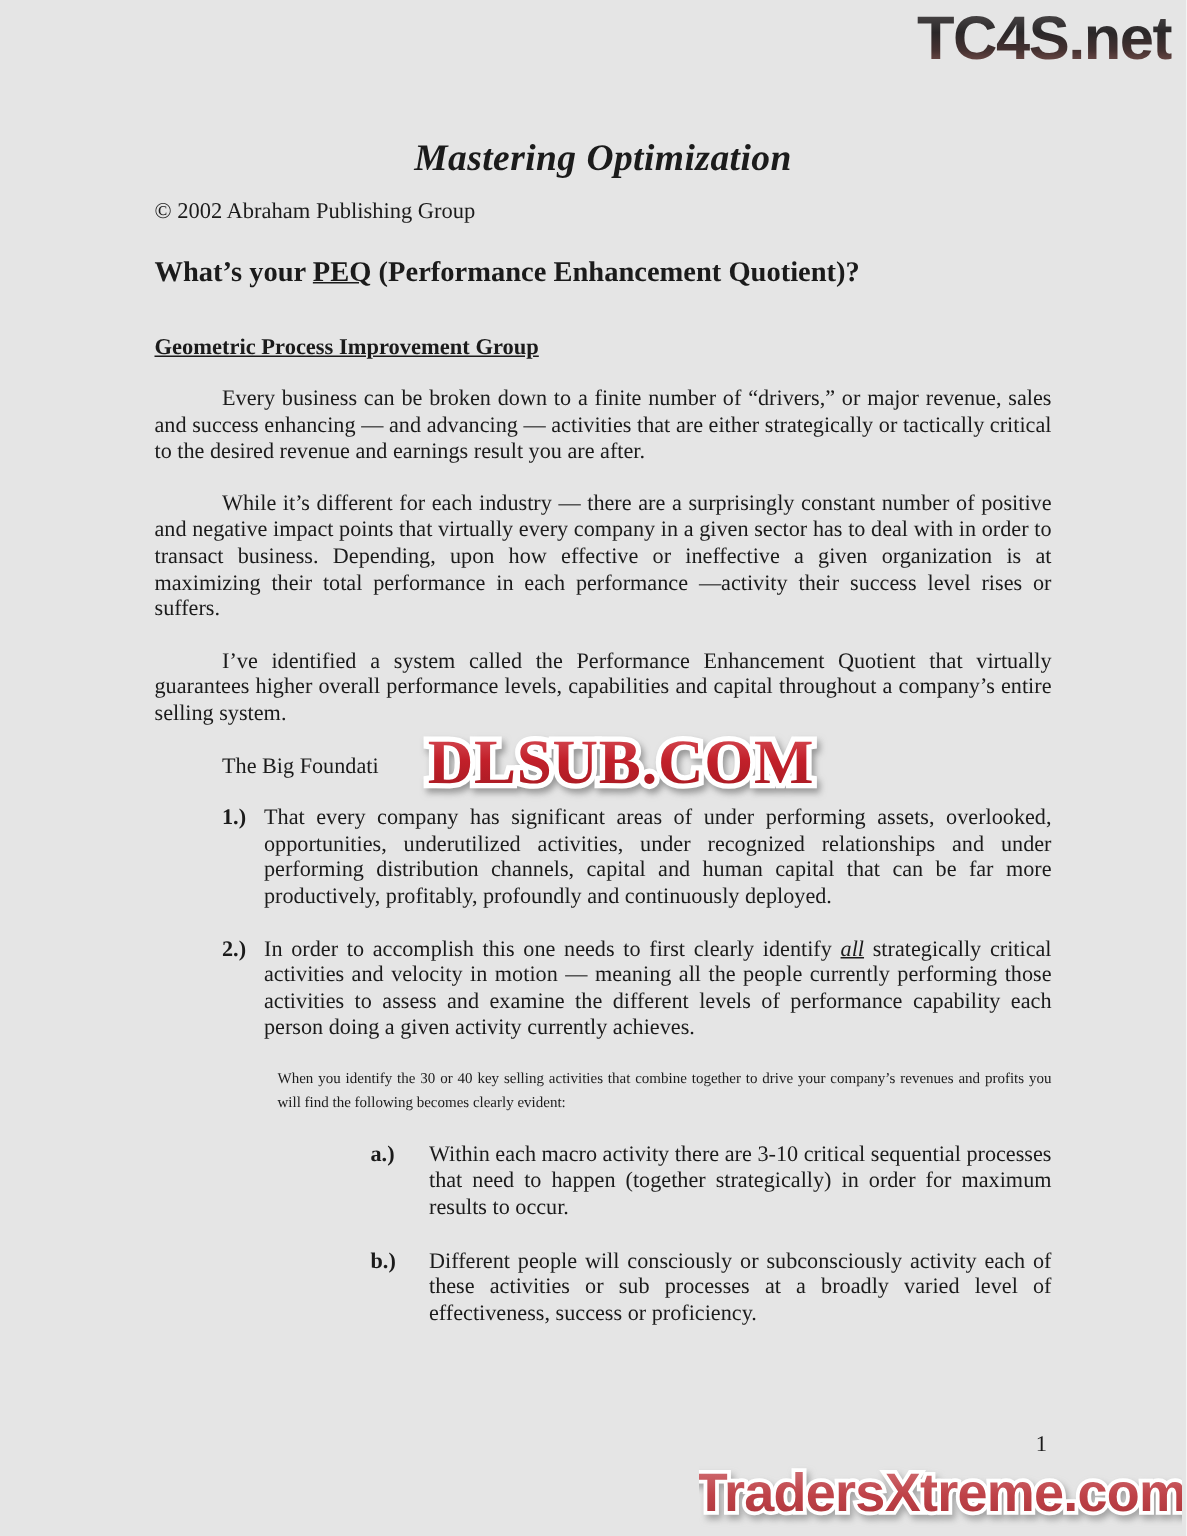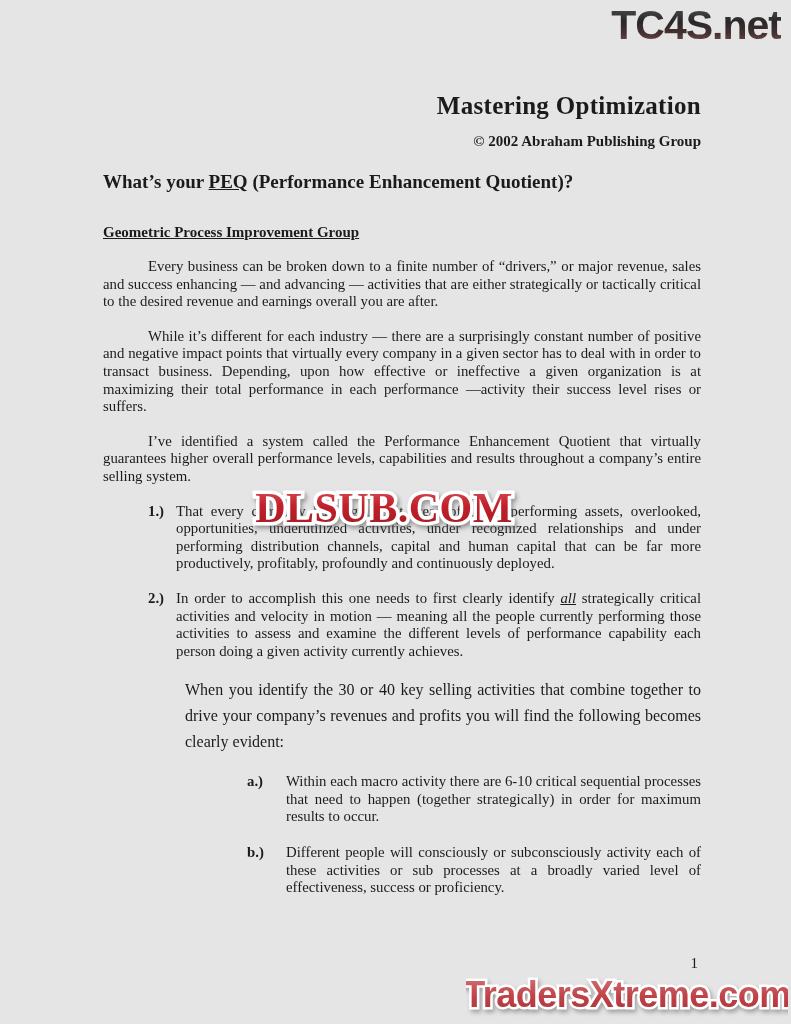--- a/index.html
+++ b/index.html
@@ -15,89 +15,90 @@
   
   .tc4s {
     position:absolute; top:2px; right:10px;
     font-family:"Liberation Sans", sans-serif;
     font-weight:900; font-size:41px; letter-spacing:-1px;
     background:linear-gradient(180deg,#5a5657 0%, #2a2728 42%, #463231 68%, #96635e 100%);
     -webkit-background-clip:text; background-clip:text; color:transparent;
   }
   .content { position:absolute; left:103px; top:0; width:598px; }
   .doc-title {
-    margin-top:92px; text-align:right;
-    font-size:25px; font-weight:bold; letter-spacing:0.3px;
+    margin-top:92px; text-align:center;
+    font-size:25px; font-weight:bold; letter-spacing:0.3px;font-style:italic;
   }
-  .copyright { margin-top:13px; text-align:right; font-size:15px;font-weight:bold; }
+  .copyright { margin-top:13px; text-align:left; font-size:15px; }
   .peq-heading {
     margin-top:21px; text-align:left;
     font-size:19px; font-weight:bold;
   }
   .peq-heading .u { text-decoration:underline; }
   .section-heading {
     margin-top:31px; font-size:15px; font-weight:bold;
     text-decoration:underline;
   }
   .para {
     margin-top:17px; font-size:14.8px; line-height:17.6px;
     text-align:justify; text-indent:45px;
   }
   .foundation { margin-top:17px; font-size:14.8px; line-height:17.6px; text-indent:45px; }
   .num-item { display:flex; margin:17px 0 0 45px; font-size:14.8px; line-height:17.6px; }
   .num-marker { flex:0 0 28px; font-weight:bold; }
   .num-text { flex:1; text-align:justify; }
   .num-text .u { text-decoration:underline;font-style:italic; }
   .when-para {
-    margin:17px 0 0 82px; font-size:16px; line-height:26px;
+    margin:17px 0 0 82px; font-size:10px; line-height:16px;
     text-align:justify;
   }
   .let-item { display:flex; margin:18px 0 0 144px; font-size:14.8px; line-height:17.6px; }
   .let-marker { flex:0 0 39px; font-weight:bold; }
   .let-text { flex:1; text-align:justify; }
   .page-number { position:absolute; top:955px; right:93px; font-size:15px; }
-  .watermark { position:absolute; left:231px; top:480px; }
+  .watermark { position:absolute; left:261px; top:480px; }
   .footer-logo { position:absolute; left:466px; top:970px; }
 </style>
 </head>
 <body>
 
 <div class="page">
 
   <div class="tc4s">TC4S.net</div>
 
   <div class="content">
     <h1 class="doc-title">Mastering Optimization</h1>
 
     <div class="copyright">© 2002 Abraham Publishing Group</div>
 
     <h2 class="peq-heading"><span>What’s your </span><span class="u">PEQ</span><span> (Performance Enhancement Quotient)?</span></h2>
 
     <h3 class="section-heading">Geometric Process Improvement Group</h3>
 
-    <p class="para">Every business can be broken down to a finite number of “drivers,” or major revenue, sales and success enhancing — and advancing — activities that are either strategically or tactically critical to the desired revenue and earnings overall you are after.</p>
+    <p class="para">Every business can be broken down to a finite number of “drivers,” or major revenue, sales and success enhancing — and advancing — activities that are either strategically or tactically critical to the desired revenue and earnings result you are after.</p>
     <p class="para">While it’s different for each industry — there are a surprisingly constant number of positive and negative impact points that virtually every company in a given sector has to deal with in order to transact business.  Depending, upon how effective or ineffective a given organization is at maximizing their total performance in each performance —activity their success level rises or suffers.</p>
-    <p class="para">I’ve identified a system called the Performance Enhancement Quotient that virtually guarantees higher overall performance levels, capabilities and results throughout a company’s entire selling system.</p>
+    <p class="para">I’ve identified a system called the Performance Enhancement Quotient that virtually guarantees higher overall performance levels, capabilities and capital throughout a company’s entire selling system.</p>
 
+    <p class="foundation">The Big Foundati</p>
 
     <div class="num-item">
       <span class="num-marker">1.)</span>
       <span class="num-text">That every company has significant areas of under performing assets, overlooked, opportunities, underutilized activities, under recognized relationships and under performing distribution channels, capital and human capital that can be far more productively, profitably, profoundly and continuously deployed.</span>
     </div>
 
     <div class="num-item">
       <span class="num-marker">2.)</span>
       <span class="num-text"><span>In order to accomplish this one needs to first clearly identify </span><span class="u">all</span><span> strategically critical activities and velocity in motion — meaning all the people currently performing those activities to assess and examine the different levels of performance capability each person doing a given activity currently achieves.</span></span>
     </div>
 
     <p class="when-para">When you identify the 30 or 40 key selling activities that combine together to drive your company’s revenues and profits you will find the following becomes clearly evident:</p>
 
     <div class="let-item">
       <span class="let-marker">a.)</span>
-      <span class="let-text">Within each macro activity there are 6-10 critical sequential processes that need to happen (together strategically) in order for maximum results to occur.</span>
+      <span class="let-text">Within each macro activity there are 3-10 critical sequential processes that need to happen (together strategically) in order for maximum results to occur.</span>
     </div>
 
     <div class="let-item">
       <span class="let-marker">b.)</span>
       <span class="let-text">Different people will consciously or subconsciously activity each of these activities or sub processes at a broadly varied level of effectiveness, success or proficiency.</span>
     </div>
   </div>
 
   <div class="watermark">
     <svg width="306" height="58" viewBox="0 0 306 58">

